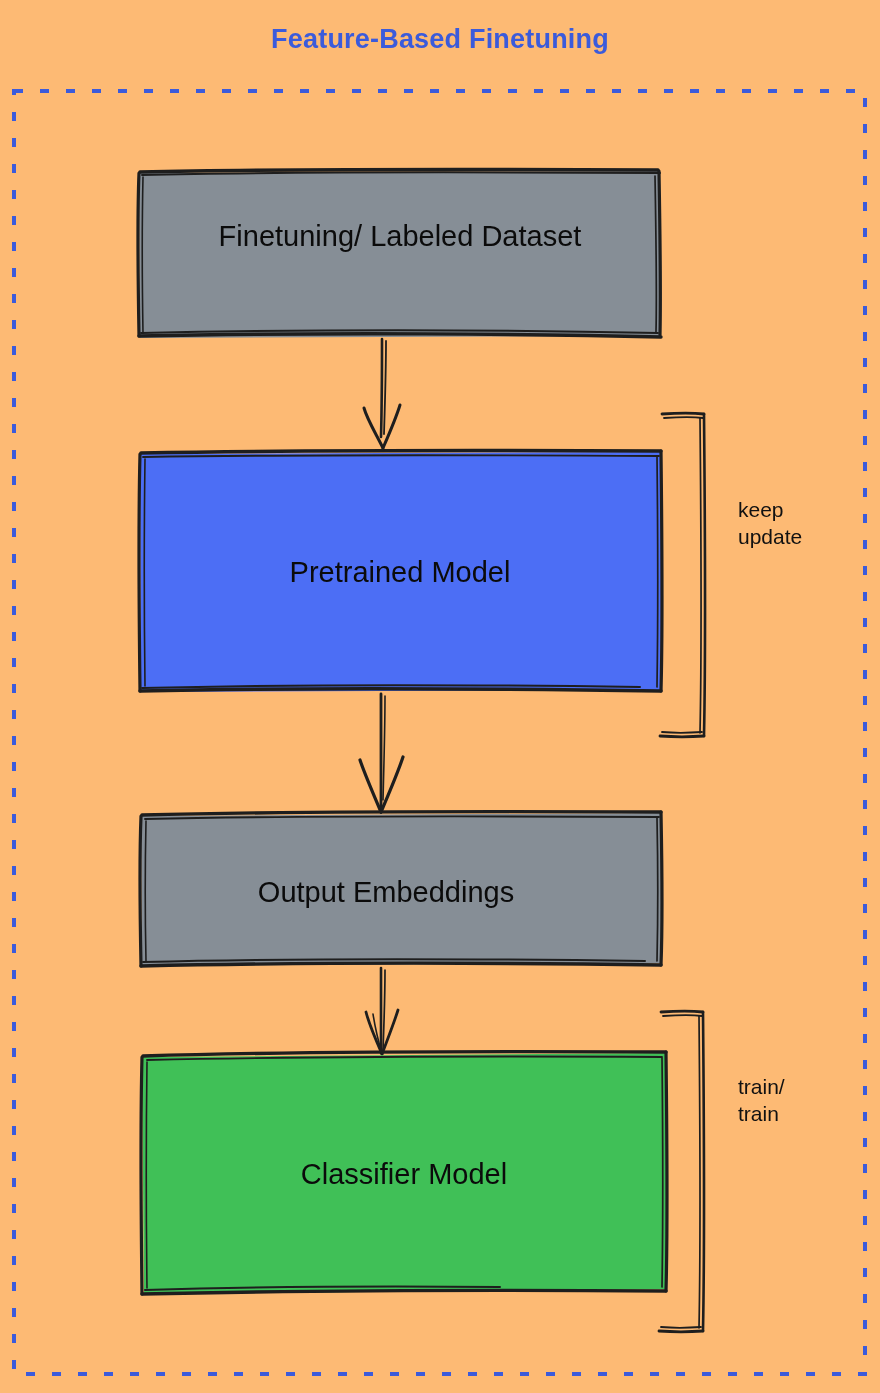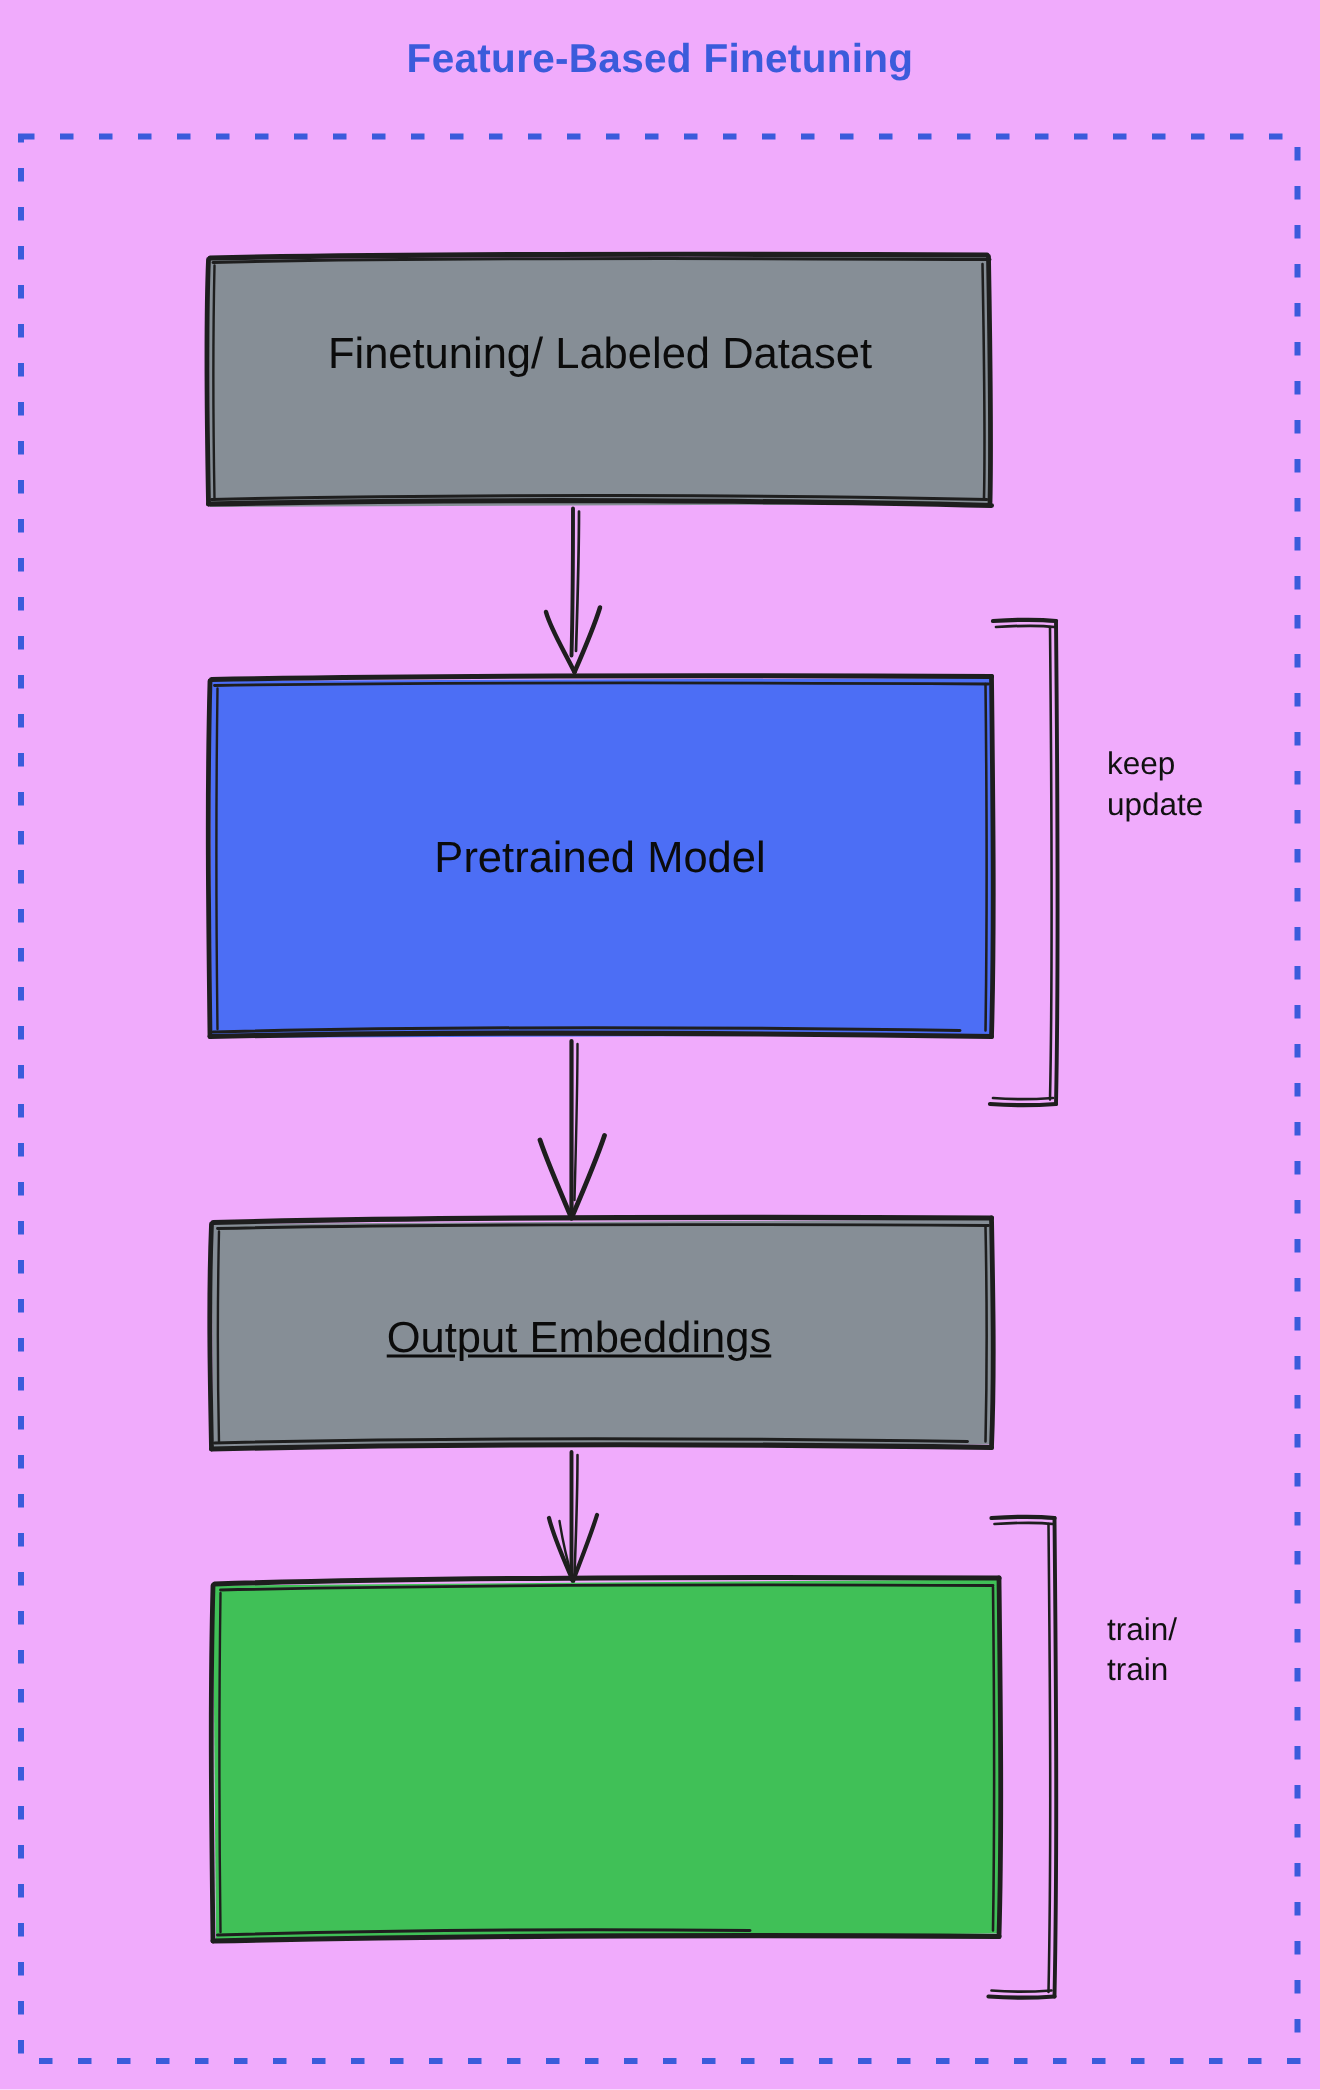--- a/index.html
+++ b/index.html
@@ -8,21 +8,21 @@
     padding: 0;
     background: #ffffff;
   }
   body {
     font-family: "Liberation Sans", sans-serif;
   }
   #canvas {
     position: relative;
     width: 880px;
     height: 1393px;
-    background: #f0abfc;
+    background: #fdba74;
     overflow: hidden;
   }
   #diagram-svg {
     position: absolute;
     top: 0;
     left: 0;
     width: 880px;
     height: 1393px;
   }
   .diagram-title {
@@ -159,20 +159,21 @@
       <path d="M703,1331 C689,1332 673,1332 659,1331" fill="none" stroke="#1e1e1e" stroke-width="2.8" stroke-linecap="round"></path>
       <path d="M701,1327 C687,1328 672,1328 661,1327" fill="none" stroke="#1e1e1e" stroke-width="1.8" stroke-linecap="round"></path>
     </g>
 
   </svg>
 
   <div class="node-label" style="left:138px; top:556px; width:524px;">Pretrained Model</div>
 
   <div class="node-label" style="left:138px; top:220px; width:524px;">Finetuning/ Labeled Dataset</div>
 
-  <div class="node-label" style="left:138px; top:876px; width:496px;text-decoration:underline;">Output Embeddings</div>
+  <div class="node-label" style="left:138px; top:876px; width:496px;">Output Embeddings</div>
 
+  <div class="node-label" style="left:140px; top:1158px; width:528px;">Classifier Model</div>
 
   <div class="bracket-label" style="left:738px; top:497px; width:126px;"><span>keep</span><br><span>update</span></div>
 
   <div class="bracket-label" style="left:738px; top:1074px; width:126px;"><span>train/</span><br><span>train</span></div>
 
 </div>
 
 </body></html>

